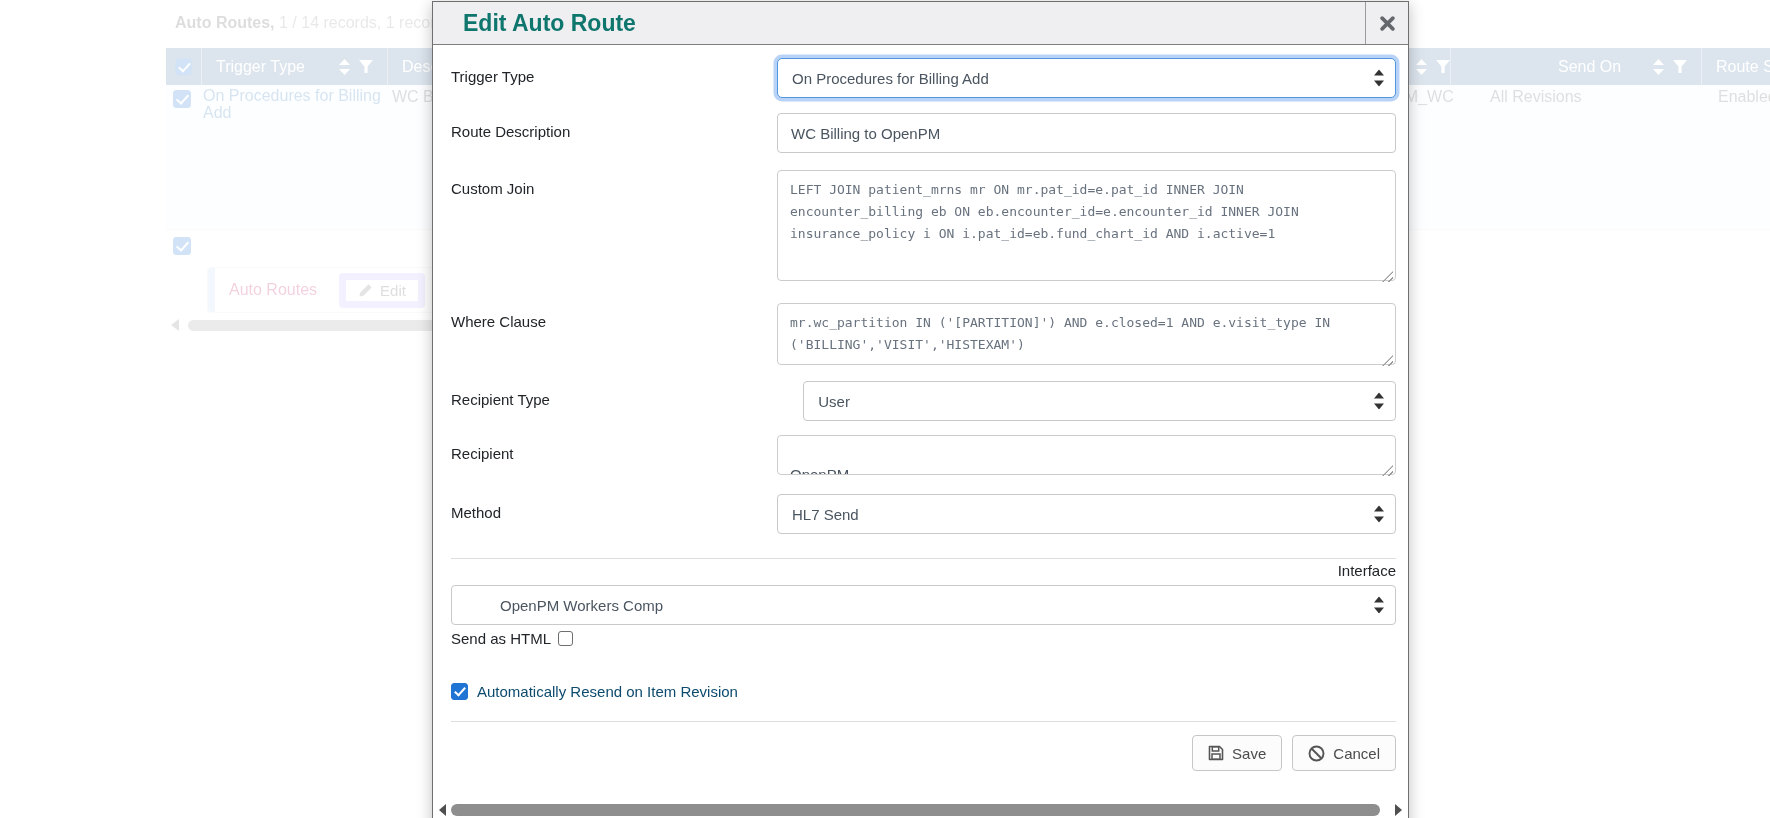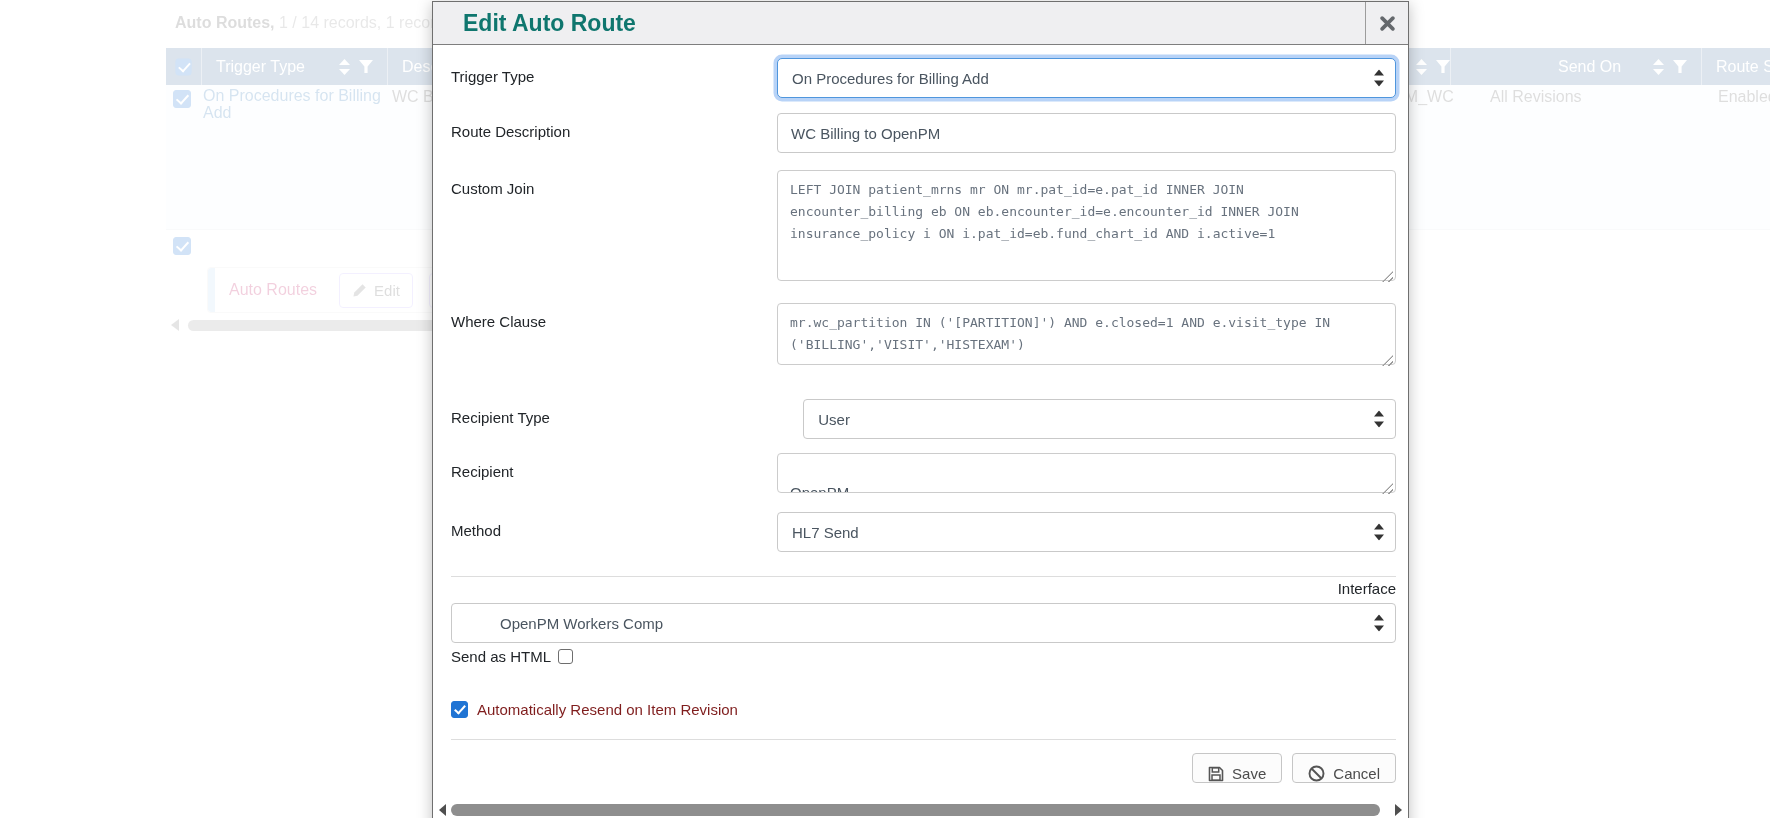--- a/index.html
+++ b/index.html
@@ -32,21 +32,21 @@
       width:5px; height:10px; border:solid #fff; border-width:0 2.4px 2.4px 0; transform:rotate(42deg); }
   .cb[data-checked="false"] { background:#fff; border:1px solid #6e6e6e; }
   .cb.small { width:15px; height:15px; }
 
   .bg-panel { position:absolute; left:207px; top:267px; width:560px; height:46px;
               background:#fff; border:1px solid #e3e3e3; border-radius:4px;
               display:flex; align-items:center; overflow:hidden; }
   .bg-panel .accent { width:7px; align-self:stretch; background:#bcd9f5; border-radius:3px 0 0 3px; }
   .bg-panel-title { margin-left:14px; font-size:16px; color:#be185d; white-space:nowrap; }
   .ghost-btn { display:flex; align-items:center; gap:7px; height:35px; padding:0 12px;
-               border:1px solid #c4b5fd; border-radius:4px; background:#fff; color:#5a5a5a;
+               border:7px solid #c4b5fd; border-radius:4px; background:#fff; color:#5a5a5a;
                font-size:15px; margin-left:22px; white-space:nowrap; }
   .ghost-btn.iconic { margin-left:16px; width:58px; justify-content:center; }
 
   .bg-hscroll { position:absolute; left:166px; top:317px; width:1604px; height:17px; }
   .tri-left  { width:0; height:0; border-style:solid; border-width:6px 8px 6px 0; border-color:transparent #7f7f7f transparent transparent; }
   .tri-right { width:0; height:0; border-style:solid; border-width:6px 0 6px 8px; border-color:transparent transparent transparent #7f7f7f; }
   .bg-hscroll .tri-left { position:absolute; left:5px; top:2px; }
   .bg-thumb { position:absolute; left:22px; top:3px; width:1120px; height:11px; border-radius:6px; background:#9b9b9b; }
 
   
@@ -79,26 +79,26 @@
         font-family:"DejaVu Sans Mono", monospace; font-size:13px; line-height:1.68; color:#68727e;
         overflow:hidden; outline:none; }
   .ta.sans { font-family:"Liberation Sans", sans-serif; font-size:15px; color:#4a5560; padding-top:26px; }
   .grip { position:absolute; right:3px; bottom:3px; width:11px; height:11px;
           background:repeating-linear-gradient(135deg, transparent 0 3px, #9a9a9a 3px 4.4px);
           clip-path:polygon(100% 0, 100% 100%, 0 100%); }
 
   hr.div { border:none; border-top:1px solid #ddd; }
   .iface-label { font-size:15px; color:#212529; }
   .inline-cb-row { font-size:15px; color:#212529; display:flex; align-items:center; }
-  .resend-row { display:flex; align-items:center; gap:9px; font-size:15px; color:#7f1d1d; }
+  .resend-row { display:flex; align-items:center; gap:9px; font-size:15px; color:#0c4a6e; }
   .resend-row .cb { width:17px; height:17px; }
   .resend-row .cb::after { left:5px; top:1px; width:4px; height:9px; }
 
   .modal-footer { display:flex; justify-content:flex-end; gap:10px; }
-  .btn { display:flex; align-items:flex-end; gap:8px; height:30px; padding:0 15px;
+  .btn { display:flex; align-items:center; gap:8px; height:36px; padding:0 15px;
          background:#fcfcfc; border:1px solid #c6c6c6; border-radius:4px;
          font-size:15px; color:#4c4c4c; cursor:pointer; font-family:"Liberation Sans", sans-serif; }
 
   .modal-hscroll { position:absolute; left:1px; top:799px; width:973px; height:18px; background:#fff; }
   .modal-hscroll .tri-left  { position:absolute; left:5px; top:3px; border-width:6px 7px 6px 0; border-right-color:#4f4f4f; }
   .modal-hscroll .tri-right { position:absolute; right:5px; top:3px; border-width:6px 0 6px 7px; border-left-color:#4f4f4f; }
   .modal-hscroll .thumb { position:absolute; left:17px; top:3px; width:929px; height:12px; border-radius:6px; background:#8e8e8e; }
 
   .ws { white-space:nowrap; }
 </style>
@@ -240,21 +240,21 @@
     </div>
 
     <div class="form-row" style="margin-top:18px;">
       <div class="form-label">Where Clause</div>
       <div class="field">
         <textarea class="ta" style="height: 62px;">mr.wc_partition IN ('[PARTITION]') AND e.closed=1 AND e.visit_type IN ('BILLING','VISIT','HISTEXAM')</textarea>
         <span class="grip"></span>
       </div>
     </div>
 
-    <div class="form-row" style="margin-top:30px;gap:40px;">
+    <div class="form-row" style="margin-top:12px;gap:40px;">
       <div class="form-label">Recipient Type</div>
       <div class="field">
         <div class="sel">
           <span>User</span>
           <svg class="stepper" width="10" height="17" viewBox="0 0 10 17">
             <path d="M5 0 L10 6 H0 Z" fill="#333"></path>
               <path d="M5 17 L0 11 H10 Z" fill="#333"></path>
           </svg>
         </div>
       </div>

